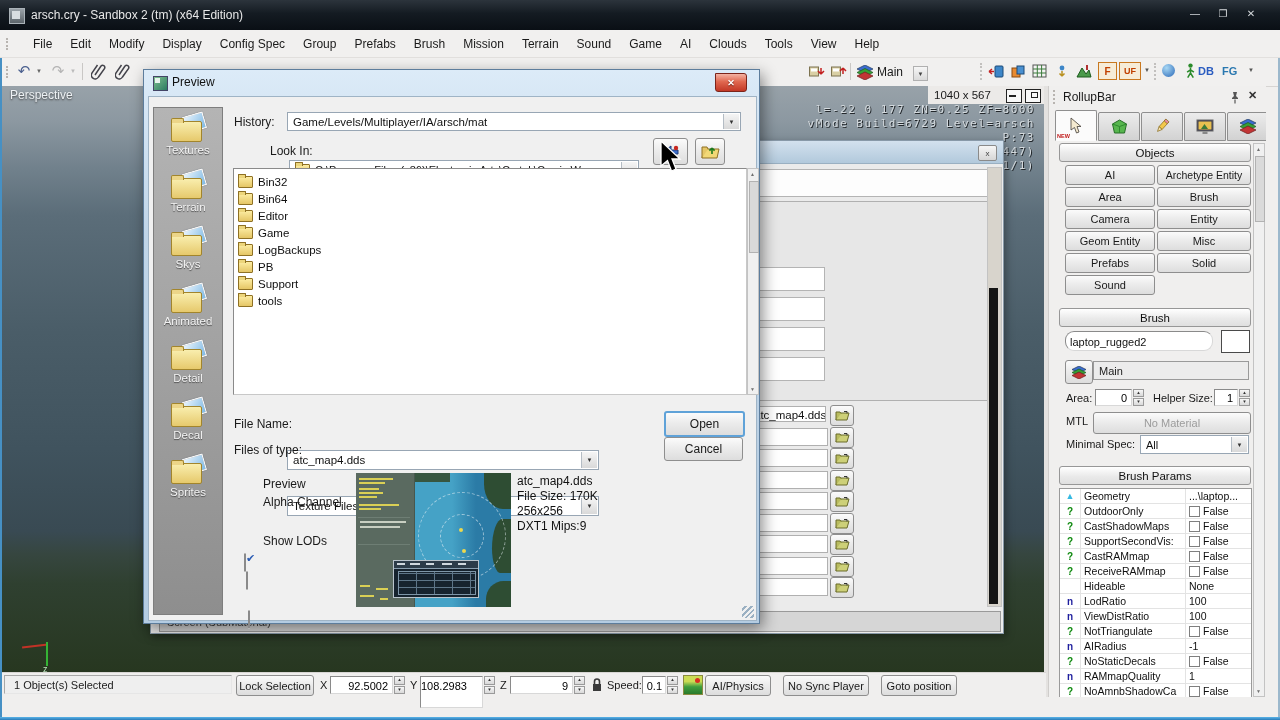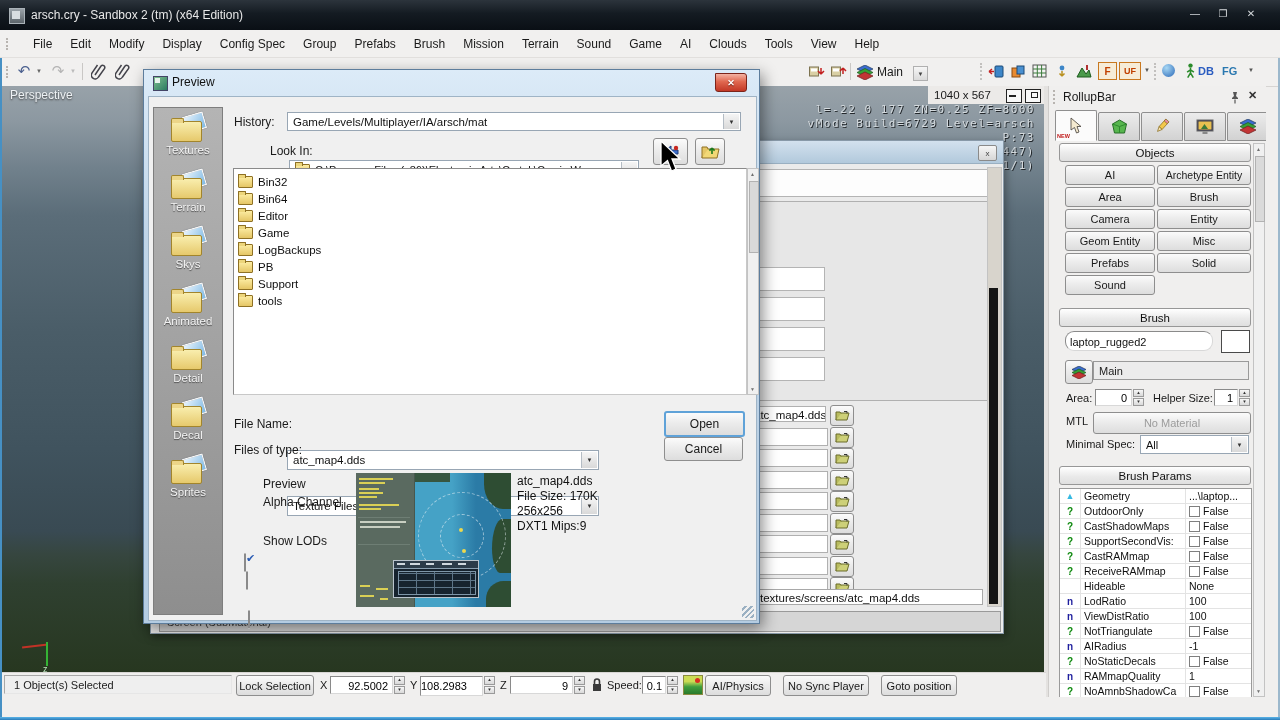--- a/index.html
+++ b/index.html
@@ -273,21 +273,20 @@
       </div>
     <div class="abs" style="left:490px;top:437px;width:185px;height:16px;background:#fff;border:1px solid #b0b0b0;"></div>
     <div class="abs btn" style="left:679px;top:436px;width:22px;height:19px;">
         <svg width="15" height="11">
           <polygon points="1,10 3,3 14,3 12,10" fill="#cdd078" stroke="#6a6d2a"></polygon>
           <path d="M1,10 1,2 5,2 6,3.5" fill="#b8bb5e" stroke="#6a6d2a"></path>
           <path d="M9 1.5 h3 v2" fill="none" stroke="#333"></path>
         </svg>
       </div>
 
-    <div class="abs" style="left:520px;top:448px;width:312px;height:16px;background:#fff;border:1px solid #a8a8a8;font-size:11.5px;color:#111;line-height:16px;padding-left:88px;box-sizing:border-box;white-space:nowrap;overflow:hidden;">textures/screens/atc_map4.dds</div>
 
     <div class="abs scrltrk" style="left:836px;top:26px;width:13px;height:438px;background:#d8d4cc;">
       <span class="abs" style="left:1px;top:120px;width:9px;height:316px;background:#141414;"></span>
     </div>
 
     <div class="abs" style="left:8px;top:470px;width:840px;height:19px;background:#d6d6d6;border:1px solid #9a9a9a;">
       <span style="font-size:11px;color:#3c3c3c;padding-left:7px;line-height:18px;display:inline-block;">Screen (SubMaterial)</span>
     </div>
   </div>
 
@@ -736,21 +735,21 @@
   <div class="abs" style="left:0;top:672px;width:1046px;height:25px;background:#f0efee;border-top:1px solid #d8d6d4;">
     <div class="abs" style="left:4px;top:2px;width:228px;height:19px;background:#efefef;border:1px solid;border-color:#a8a8a8 #e6e6e6 #e6e6e6 #a8a8a8;font-size:11px;color:#222;line-height:19px;padding-left:9px;box-sizing:border-box;">1 Object(s) Selected</div>
     <div class="abs btn" style="left:236px;top:2px;width:76px;height:19px;">Lock Selection</div>
     <span class="abs lbl" style="left:320px;top:6px;">X</span>
     <div class="abs sunk" style="left:330px;top:3px;width:63px;height:18px;font-size:11px;text-align:right;line-height:18px;padding-right:4px;box-sizing:border-box;">92.5002</div>
     <span class="abs spin" style="left:394px;top:3px;width:11px;height:18px;">
         <i>▲</i>
         <i>▼</i>
       </span>
     <span class="abs lbl" style="left:410px;top:6px;">Y</span>
-    <div class="abs sunk" style="left:420px;top:3px;width:63px;height:20px;font-size:11px;text-align:right;line-height:18px;padding-right:16px;box-sizing:border-box;">108.2983</div>
+    <div class="abs sunk" style="left:420px;top:3px;width:63px;height:32px;font-size:11px;text-align:right;line-height:18px;padding-right:16px;box-sizing:border-box;">108.2983</div>
     <span class="abs spin" style="left:484px;top:3px;width:11px;height:18px;">
         <i>▲</i>
         <i>▼</i>
       </span>
     <span class="abs lbl" style="left:500px;top:6px;">Z</span>
     <div class="abs sunk" style="left:510px;top:3px;width:63px;height:18px;font-size:11px;text-align:right;line-height:18px;padding-right:4px;box-sizing:border-box;">9</div>
     <span class="abs spin" style="left:574px;top:3px;width:11px;height:18px;">
         <i>▲</i>
         <i>▼</i>
       </span>

